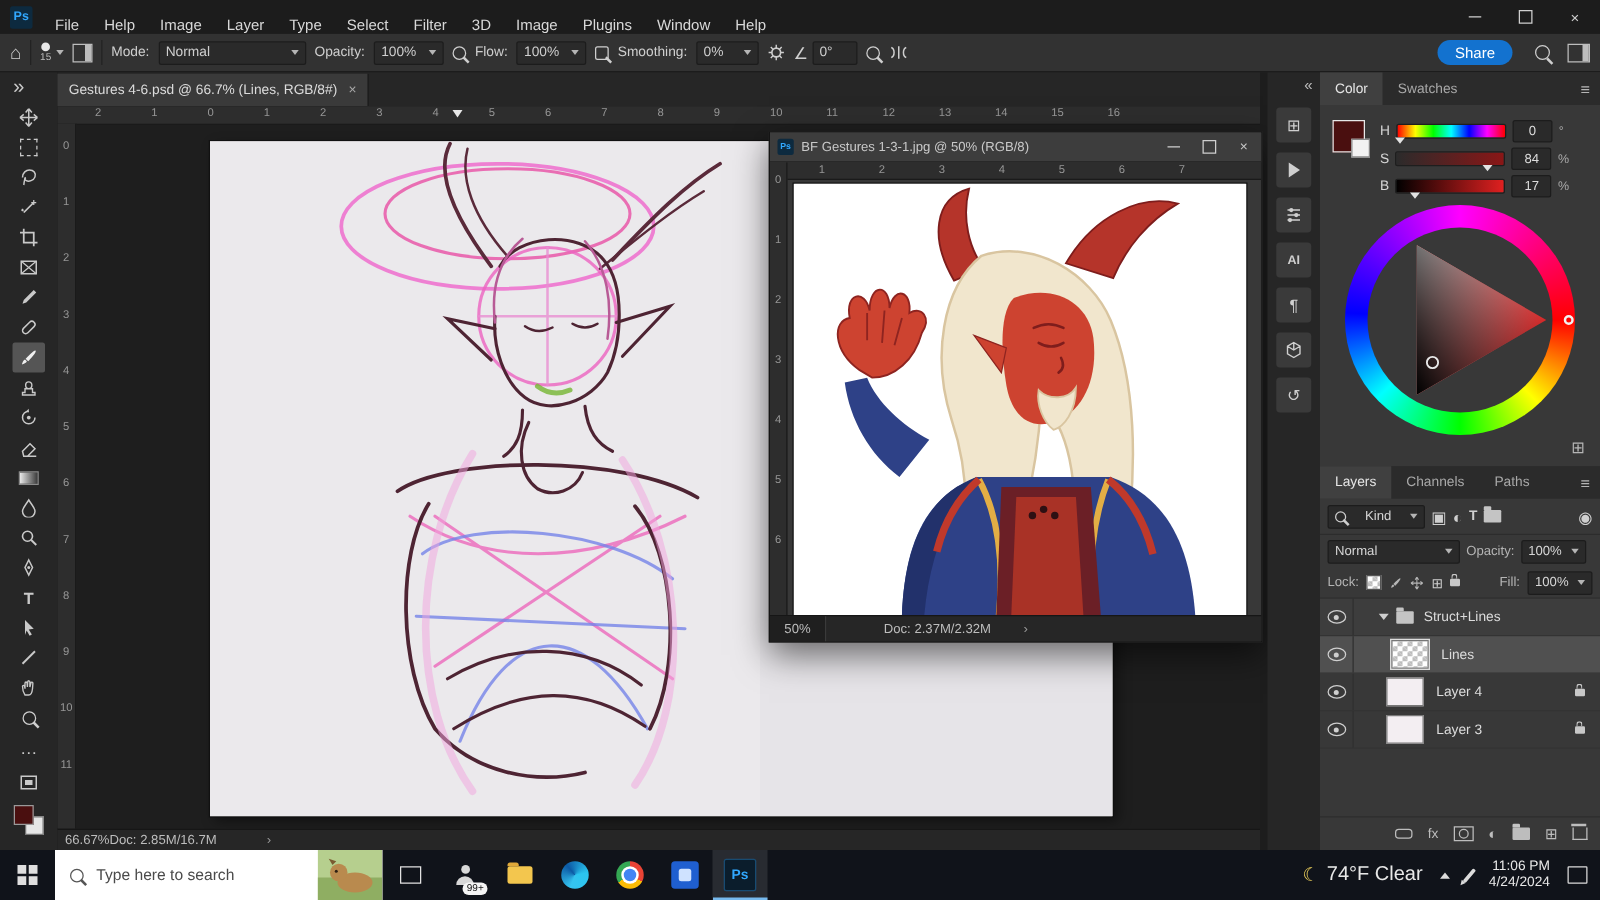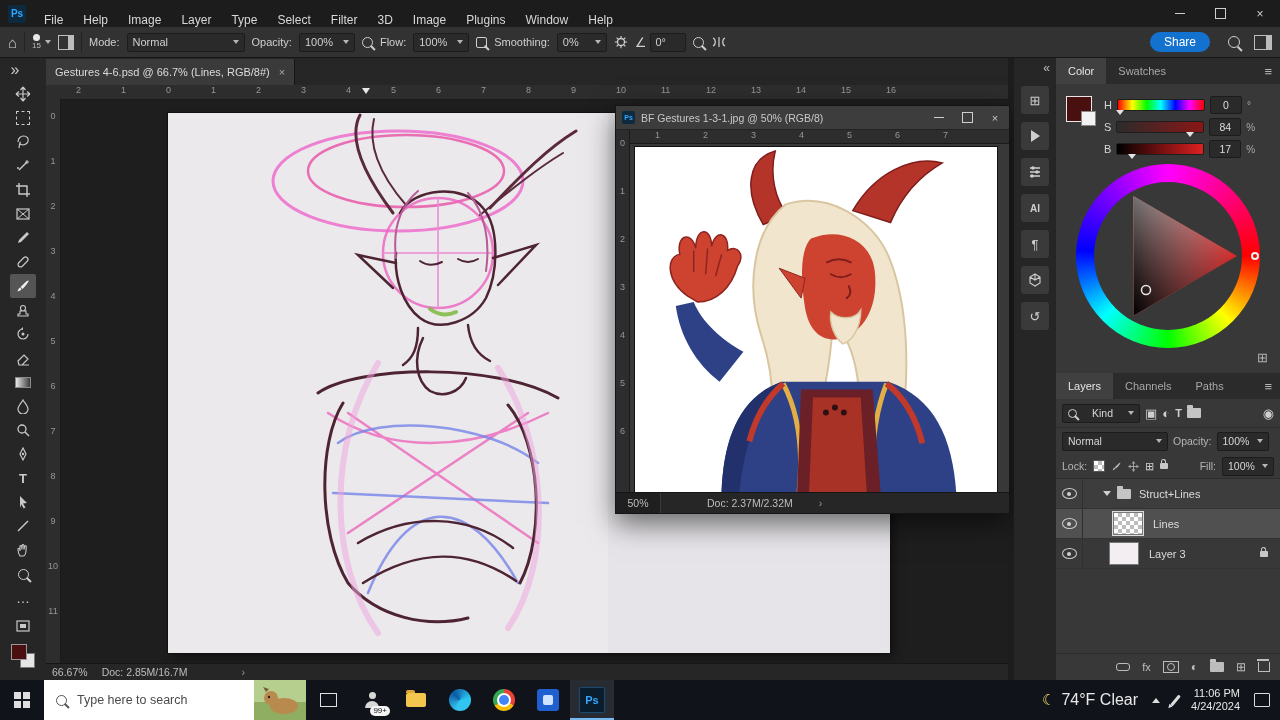--- a/index.html
+++ b/index.html
@@ -49,21 +49,21 @@
           padding:0 9px;gap:9px;border-right:1px solid #161616;}
   .docarea{left:46px;top:85px;width:962px;height:595px;background:#1e1e1e;}
   .ruler-corner{left:0;top:0;width:14px;height:14px;background:#2d2d2d;border-right:1px solid #1a1a1a;border-bottom:1px solid #1a1a1a;}
   .topruler{left:14px;top:0;width:948px;height:14px;background:#2d2d2d;border-bottom:1px solid #1a1a1a;overflow:hidden;}
   .leftruler{left:0;top:14px;width:14px;height:564px;background:#2d2d2d;border-right:1px solid #1a1a1a;overflow:hidden;}
   .rnums{display:flex;padding-left:16px;}
   .rnums span{width:45px;font-size:9px;color:#969696;flex:none;}
   .rnums-v{display:flex;flex-direction:column;padding-top:12px;align-items:center;}
   .rnums-v span{height:45px;font-size:9px;color:#969696;flex:none;}
   .statusbar{left:0;top:578px;width:962px;height:17px;background:#262626;border-top:1px solid #161616;
-             display:flex;align-items:center;font-size:10.5px;color:#bdbdbd;gap:14px;padding-left:6px;box-sizing:border-box;}
+             display:flex;align-items:center;font-size:10.5px;color:#bdbdbd;padding-left:6px;box-sizing:border-box;}
   .canvas{left:122px;top:28px;width:722px;height:540px;background:#ebe9ec;box-shadow:0 0 0 1px #111,4px 4px 10px rgba(0,0,0,.45);}
   
   .floatwin{left:569px;top:20px;width:395px;height:409px;background:#383838;border:1px solid #141414;
             box-shadow:0 10px 26px rgba(0,0,0,.55);box-sizing:border-box;}
   .ftitle{height:23px;background:#3d3d3d;border-bottom:1px solid #222;display:flex;align-items:center;
           font-size:10.5px;color:#c9c9c9;padding-left:6px;gap:6px;}
   .fpslogo{width:13px;height:13px;background:#0d2a3f;color:#31a8ff;font-size:7px;font-weight:bold;
            display:flex;align-items:center;justify-content:center;border-radius:2px;}
   .fbtns{margin-left:auto;display:flex;}
   .fbtn{width:28px;height:23px;display:flex;align-items:center;justify-content:center;color:#c9c9c9;font-size:11px;}
@@ -659,20 +659,28 @@
             <span class="eye"></span>
           </div>
         <span class="thumb" style="margin-left:30px;box-shadow:0 0 0 1px #ddd"></span>
         <span style="margin-left:10px">Lines</span>
       </div>
       <div class="lrow">
         <div class="eyecell">
             <span class="eye"></span>
           </div>
         <span class="thumb plain" style="margin-left:26px"></span>
+        <span style="margin-left:10px">Layer 4</span>
+        <span class="lockicon" style="margin-left:auto;margin-right:12px"></span>
+      </div>
+      <div class="lrow">
+        <div class="eyecell">
+            <span class="eye"></span>
+          </div>
+        <span class="thumb plain" style="margin-left:26px"></span>
         <span style="margin-left:10px">Layer 3</span>
         <span class="lockicon" style="margin-left:auto;margin-right:12px"></span>
       </div>
     </div>
 
     <div class="lbot r" style="left:0;right:0;bottom:0">
       <span class="chain"></span>
       <span style="font-size:11px">fx</span>
       <span class="maskicon">
           <i></i>

